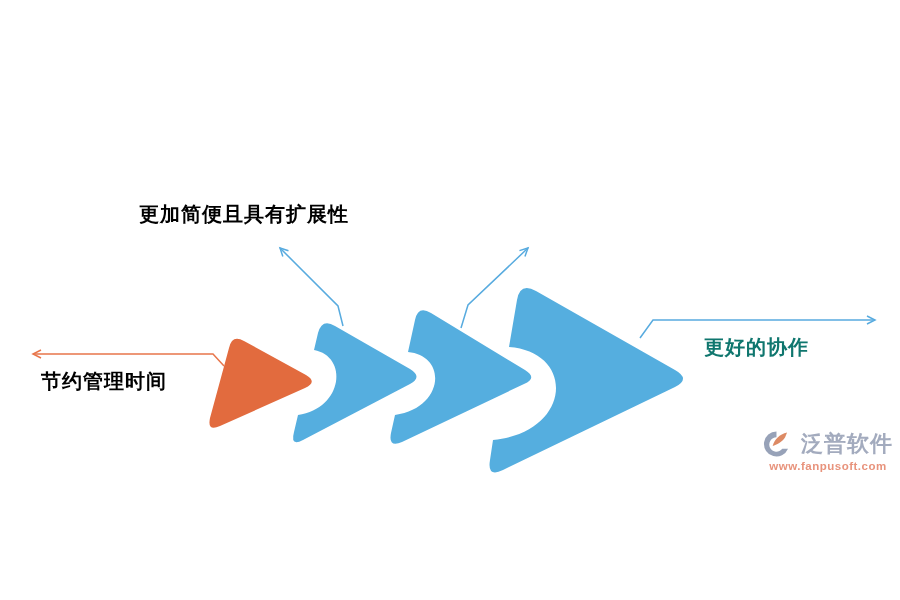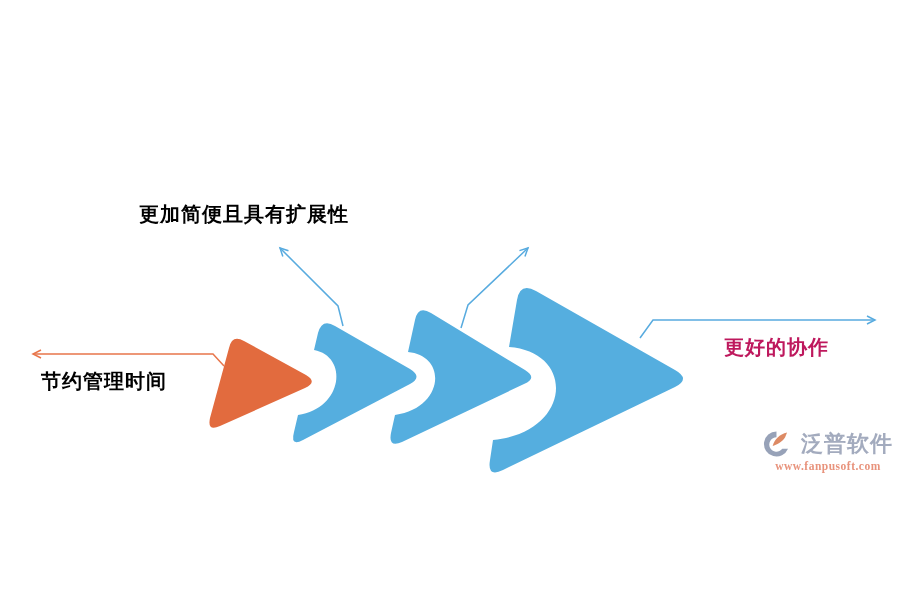--- a/index.html
+++ b/index.html
@@ -28,21 +28,21 @@
   #watermark .brand-row{
     display:flex;align-items:center;justify-content:flex-start;gap:12px;
   }
   #watermark .brand-name{
     font-size:22px;
     font-weight:bold;
     letter-spacing:1px;
     white-space:nowrap;
   }
   #watermark .brand-url{
-    font-family:Liberation Serif, serif;
+    font-family:Liberation Sans, sans-serif;
     font-size:11.5px;
     font-weight:bold;
     letter-spacing:0.5px;
     margin-top:1px;
     white-space:nowrap;
     text-align:center;
   }
 </style>
 </head>
 <body>
@@ -74,21 +74,21 @@
     <polyline points="461,328 468,305 528,248" fill="none" stroke-width="1.5" marker-end="url(#arrow-blue)" stroke="#58ABDF"></polyline>
 
     <polyline points="640,338 653,320 875,320" fill="none" stroke-width="1.5" marker-end="url(#arrow-blue)" stroke="#58ABDF"></polyline>
   </svg>
 
   <div class="diagram-label" style="left: 139px; top: 202px; color: rgb(0, 0, 0);">更加简便且具有扩展性</div>
 
 
   <div class="diagram-label" style="left: 41px; top: 369px; color: rgb(0, 0, 0);">节约管理时间</div>
 
-  <div class="diagram-label" style="left: 704px; top: 335px; color: #be185d; margin-left: 20px;">更好的协作</div>
+  <div class="diagram-label" style="left: 704px; top: 335px; color: #0f766e;">更好的协作</div>
 
   <div id="watermark">
     <div class="brand-row">
       <svg width="27" height="28" viewBox="0 0 27 28">
         <path d="M14 1 A13 13 0 1 0 26 19 L20 19 A7.5 7.5 0 1 1 14 7 Z" fill="#97A2B8"></path>
         <path d="M25 2 C17 4 12 9 10 16 C14 15 20 12 23 7 Z" fill="#DD8A64"></path>
       </svg>
       <span class="brand-name" style="color: rgb(163, 171, 190);">泛普软件</span>
     </div>
     <div class="brand-url" style="color: rgb(232, 147, 124);">www.fanpusoft.com</div>

